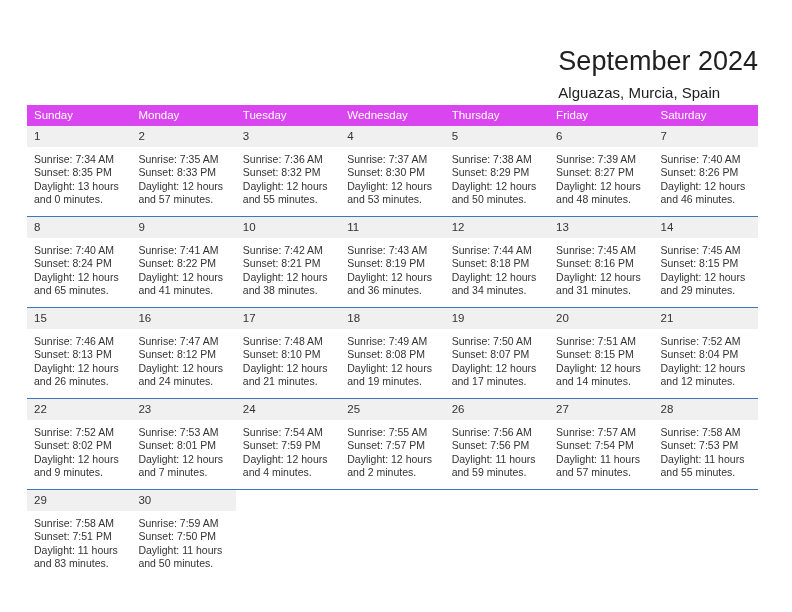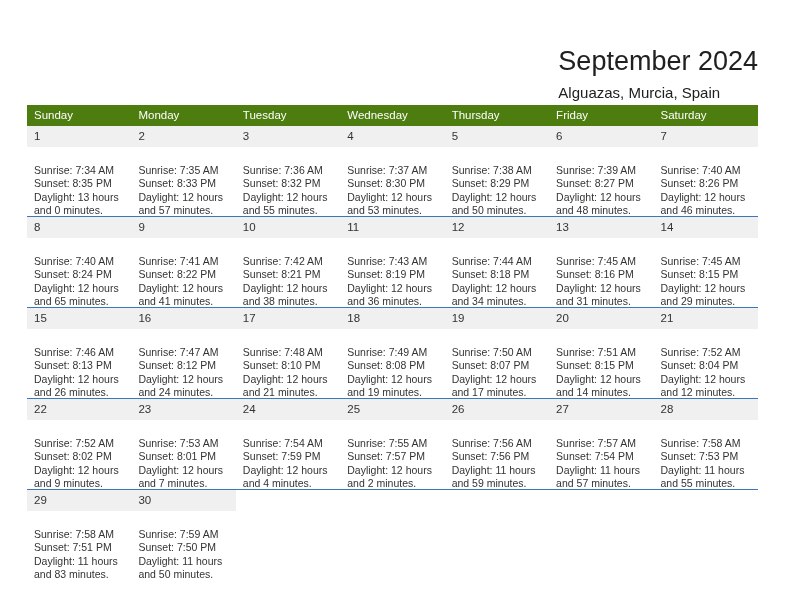--- a/index.html
+++ b/index.html
@@ -89,21 +89,21 @@
   .calendar {
     position: absolute;
     left: 27px;
     top: 105px;
     width: 731px;
     border-collapse: collapse;
     table-layout: fixed;
   }
 
   .calendar th {
-    background: #4d7c0f;
+    background: #d946ef;
     color: #ffffff;
     font-size: 11.5px;
     font-weight: normal;
     text-align: left;
     padding: 4px 0 5px 7px;
     height: 11px;
     border: none;
   }
 
   .calendar td {
@@ -132,21 +132,21 @@
     font-size: 11.5px;
     color: #333333;
     padding: 4px 0 4px 7px;
     height: 13px;
     line-height: 13px;
   }
   .cell.empty .daynum {
     background: transparent;
   }
   .details {
-    padding: 17px 4px 0 7px;
+    padding: 6px 4px 0 7px;
     font-size: 10.5px;
     line-height: 13.3px;
     color: #333333;
   }
   .details div {
     white-space: nowrap;
   }
 </style>
 </head>
 <body>

